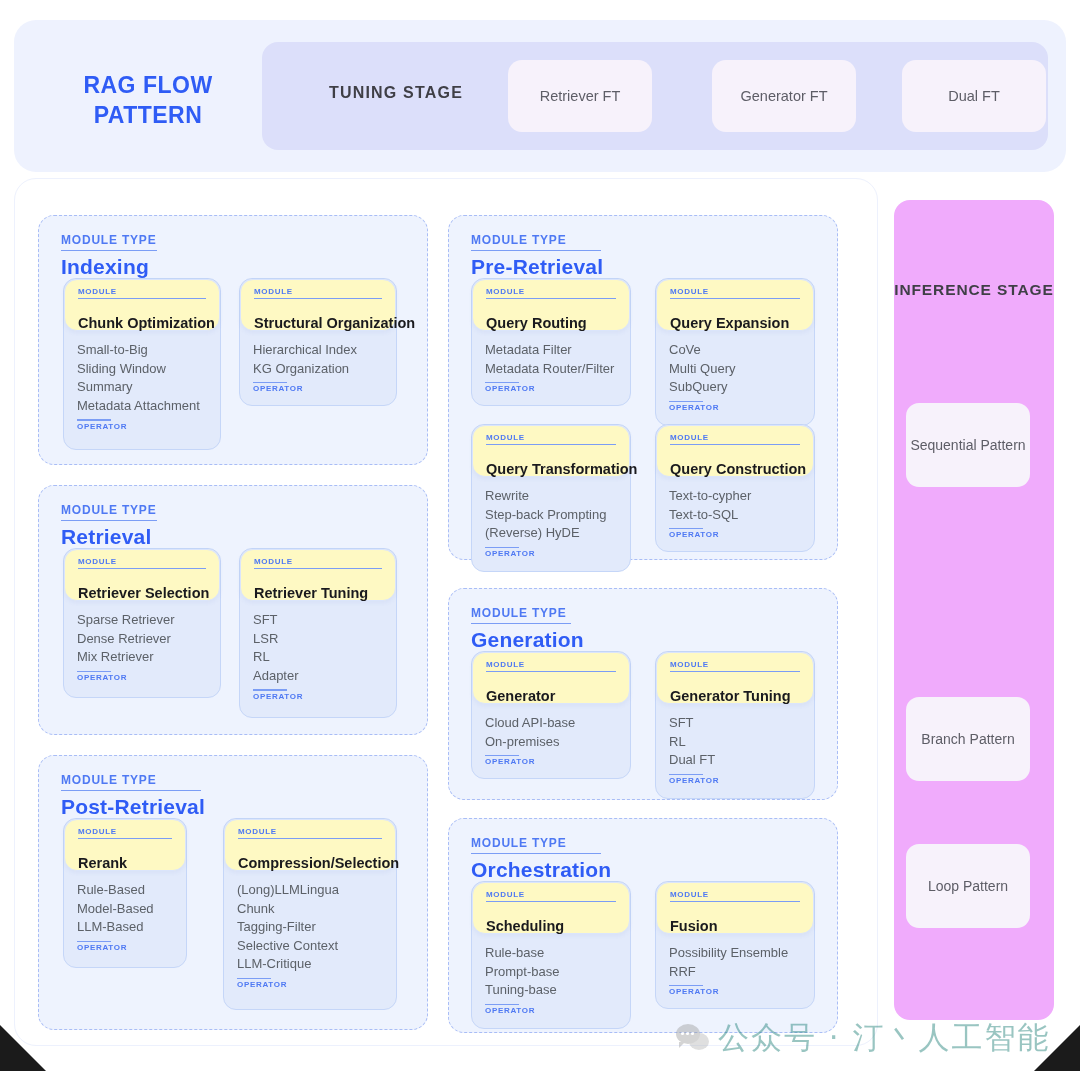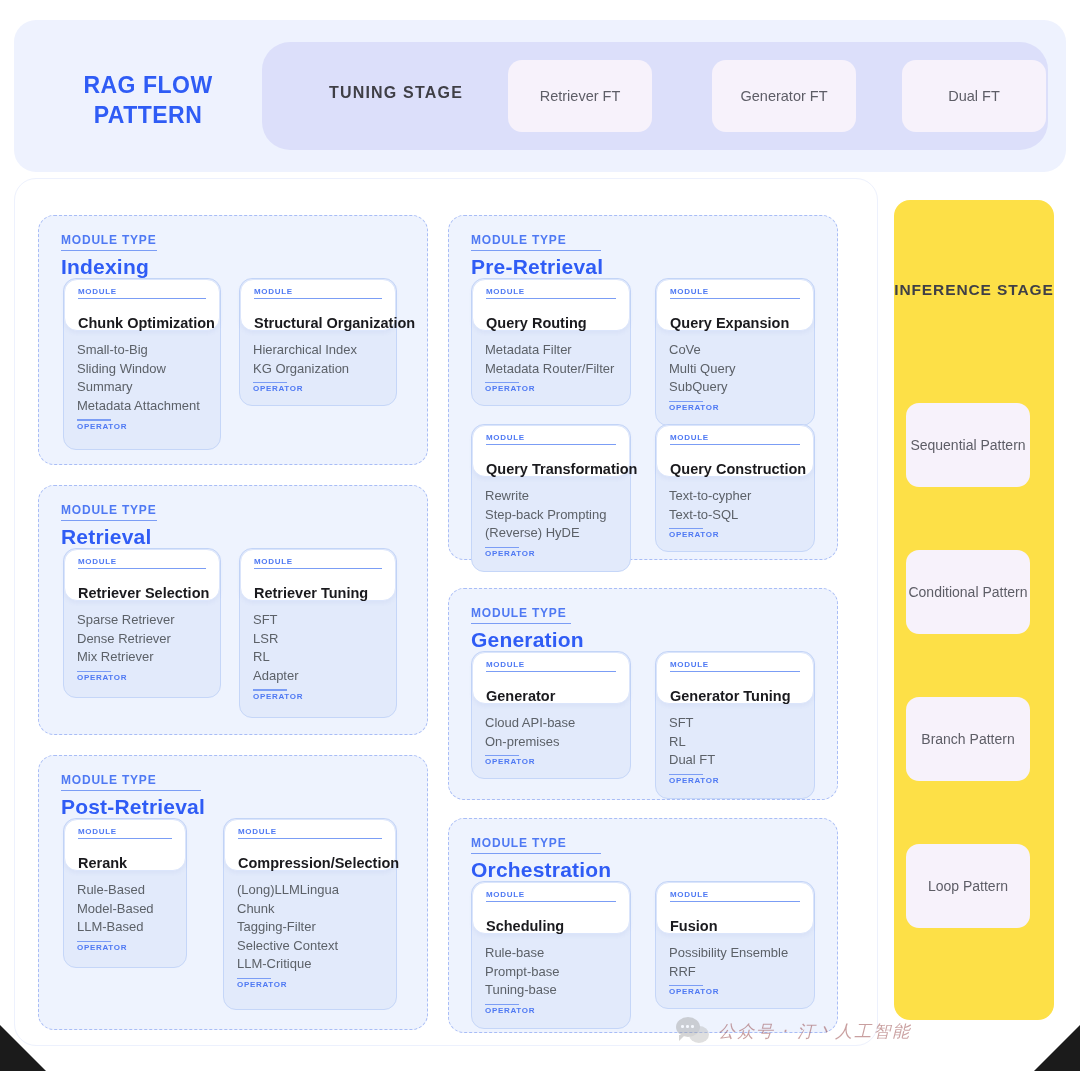--- a/index.html
+++ b/index.html
@@ -62,21 +62,21 @@
     font-size: 23px;
     font-weight: bold;
     line-height: 30px;
     letter-spacing: 0.5px;
   }
   .tuning-band {
     position: absolute;
     left: 248px; top: 22px;
     width: 786px; height: 108px;
     background: #dcdffa;
-    border-radius: 28px;
+    border-radius: 16px;
   }
   .tuning-label {
     position: absolute;
     left: 36px; top: 42px;
     width: 196px;
     text-align: center;
     color: #3f3f46;
     font-size: 16px;
     font-weight: bold;
     letter-spacing: 1.2px;
@@ -148,21 +148,21 @@
   .module {
     position: absolute;
     background: #e2eafb;
     border: 1px solid #c5d6f8;
     border-radius: 13px;
   }
   .module-head {
     position: absolute;
     left: 0; top: 0; right: 0;
     height: 52px;
-    background: #ffffff;
+    background: #fef9c3;
     border: 1px solid #dbe5fb;
     border-radius: 13px;
     box-shadow: 0 2px 4px rgba(90,120,200,0.07);
     padding: 7px 13px 0 13px;
   }
   .module-kicker {
     color: #4f79f3;
     font-size: 8px;
     font-weight: bold;
     letter-spacing: 0.7px;
@@ -202,21 +202,21 @@
     font-weight: bold;
     letter-spacing: 0.7px;
     margin-top: 1px;
   }
 
   
   .inference-col {
     position: absolute;
     left: 894px; top: 200px;
     width: 160px; height: 820px;
-    background: #fde047;
+    background: #f0abfc;
     border-radius: 16px;
   }
   .inference-title {
     position: absolute;
     left: 0; right: 0; top: 78px;
     text-align: center;
     color: #3f3f46;
     font-size: 15.5px;
     font-weight: bold;
     letter-spacing: 0.9px;
@@ -269,26 +269,25 @@
     background: #b4b4b4; border-radius: 50%;
   }
   .wm-bubbles .dots {
     position: absolute; left: 5px; top: 8px;
     display: flex; gap: 2.5px;
   }
   .wm-bubbles .dots i {
     width: 2.6px; height: 2.6px; background: #ffffff; border-radius: 50%;
   }
   .wm-text {
-    color: #7f1d1d;
-    font-size: 17px;
+    color: #0f766e;
+    font-size: 31px;
     letter-spacing: 2px;
     font-family: "DejaVu Sans", sans-serif;
     white-space: nowrap;
-    font-style: italic;
   }
 </style>
 </head>
 <body>
 
 <div id="stage">
 
   <div class="page-bg"></div>
 
   <div class="header-card">
@@ -516,21 +515,20 @@
             <div class="op-rule"></div>
             <div class="op-label">OPERATOR</div>
           </div>
         </div>
       </div>
     </div>
 
   <div class="inference-col">
     <div class="inference-title">INFERENCE STAGE</div>
     <div class="pattern-chip p0">Sequential Pattern</div>
-    <div class="pattern-chip p1">Conditional Pattern</div>
     <div class="pattern-chip p2">Branch Pattern</div>
     <div class="pattern-chip p3">Loop Pattern</div>
   </div>
 
   <div class="watermark">
     <div class="wm-bubbles">
       <div class="b2"></div>
       <div class="b1"></div>
       <div class="dots">
           <i></i>

